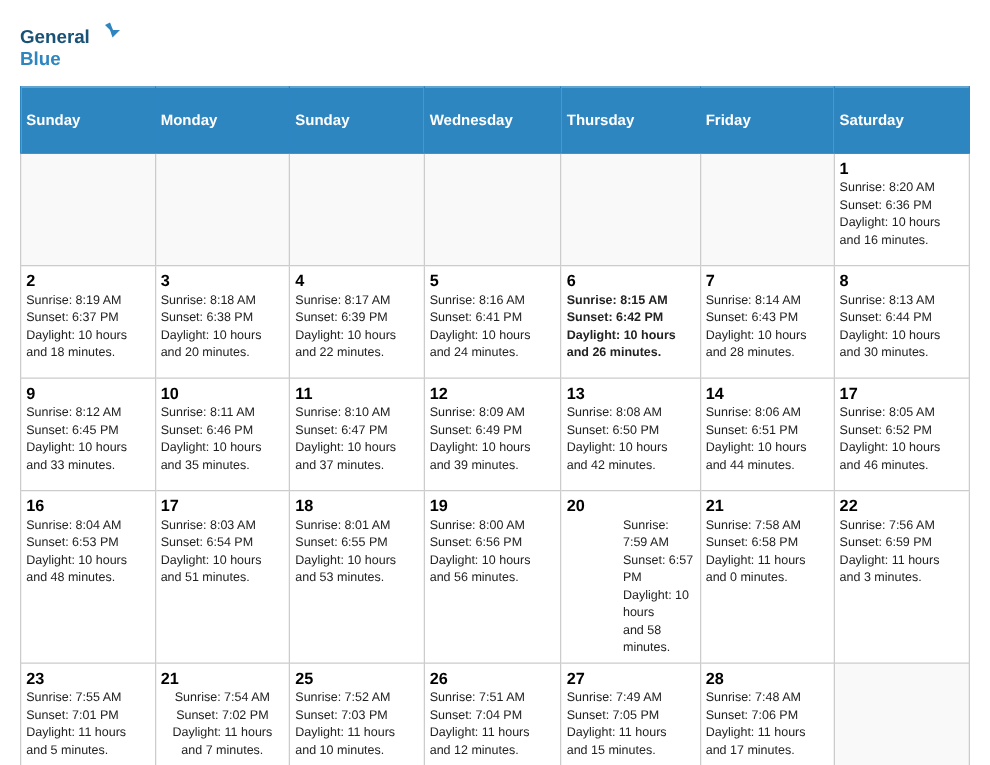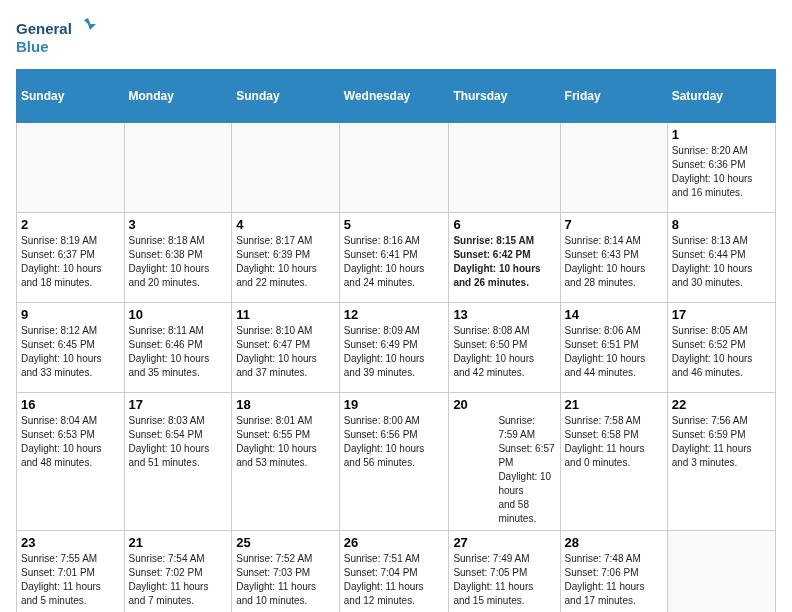--- a/index.html
+++ b/index.html
@@ -270,21 +270,21 @@
       <tr>
         <td>
           <span class="day-num">23</span>
           <div class="day-info" style="white-space: pre-line;">Sunrise: 7:55 AM
 Sunset: 7:01 PM
 Daylight: 11 hours
 and 5 minutes.</div>
         </td>
         <td>
           <span class="day-num">21</span>
-          <div class="day-info" style="white-space: pre-line;">Sunrise: 7:54 AM
+          <div class="day-info" style="white-space: pre-line; text-align: center;">Sunrise: 7:54 AM
 Sunset: 7:02 PM
 Daylight: 11 hours
 and 7 minutes.</div>
         </td>
         <td>
           <span class="day-num">25</span>
           <div class="day-info" style="white-space: pre-line;">Sunrise: 7:52 AM
 Sunset: 7:03 PM
 Daylight: 11 hours
 and 10 minutes.</div>

